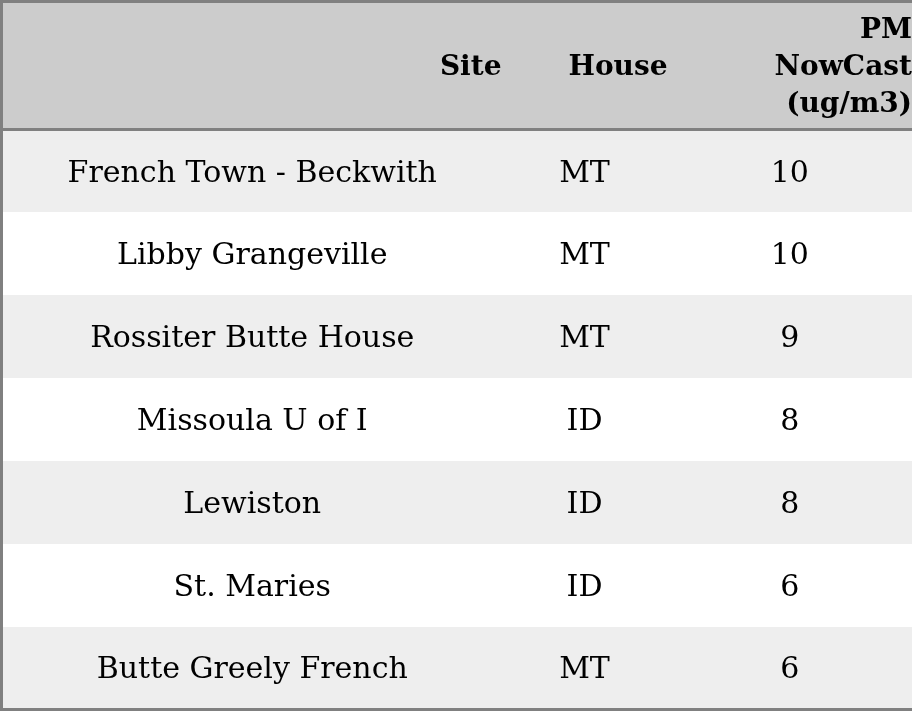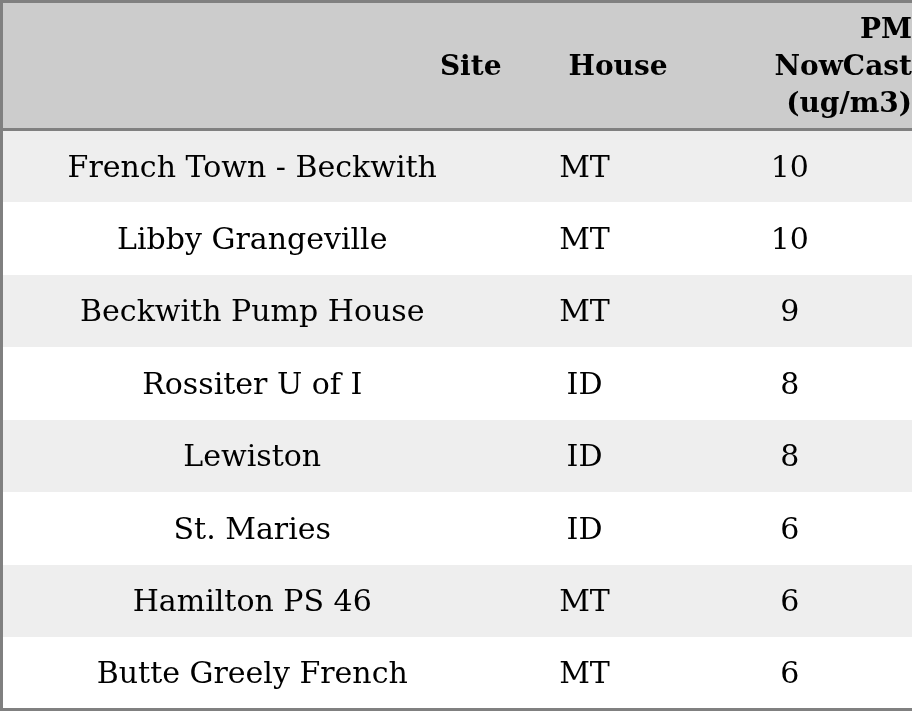--- a/index.html
+++ b/index.html
@@ -74,43 +74,38 @@
       <td>French Town - Beckwith</td>
       <td>MT</td>
       <td>10</td>
     </tr>
     <tr>
       <td>Libby Grangeville</td>
       <td>MT</td>
       <td>10</td>
     </tr>
     <tr>
-      <td>Beckwith Pump House</td>
+      <td>Rossiter Butte House</td>
       <td>MT</td>
       <td>9</td>
     </tr>
     <tr>
-      <td>Rossiter U of I</td>
+      <td>Missoula U of I</td>
       <td>ID</td>
       <td>8</td>
     </tr>
     <tr>
       <td>Lewiston</td>
       <td>ID</td>
       <td>8</td>
     </tr>
     <tr>
       <td>St. Maries</td>
       <td>ID</td>
       <td>6</td>
     </tr>
     <tr>
-      <td>Hamilton PS 46</td>
-      <td>MT</td>
-      <td>6</td>
-    </tr>
-    <tr>
       <td>Butte Greely French</td>
       <td>MT</td>
       <td>6</td>
     </tr>
   </tbody>
 </table>
 
 </body></html>

